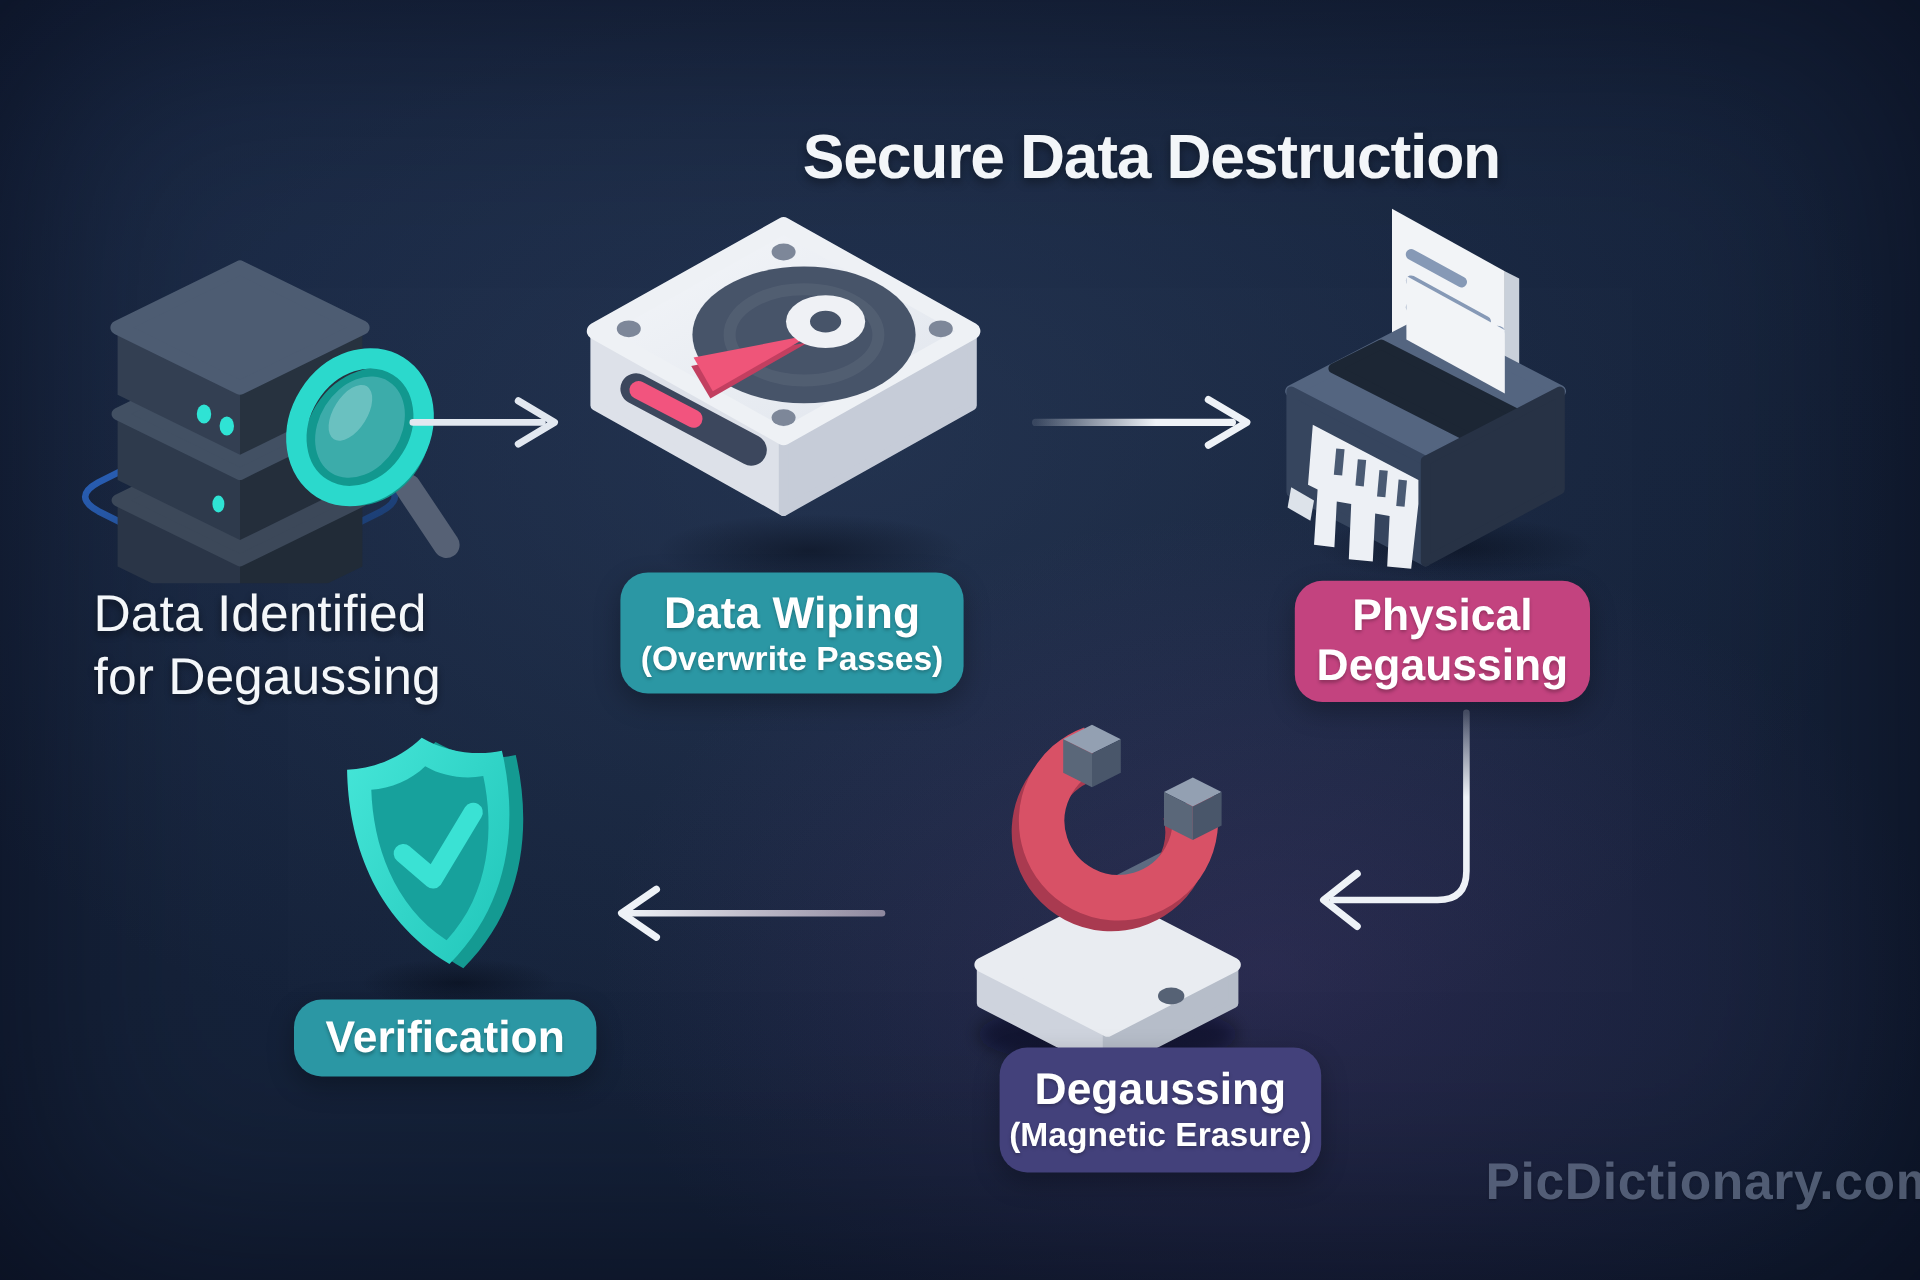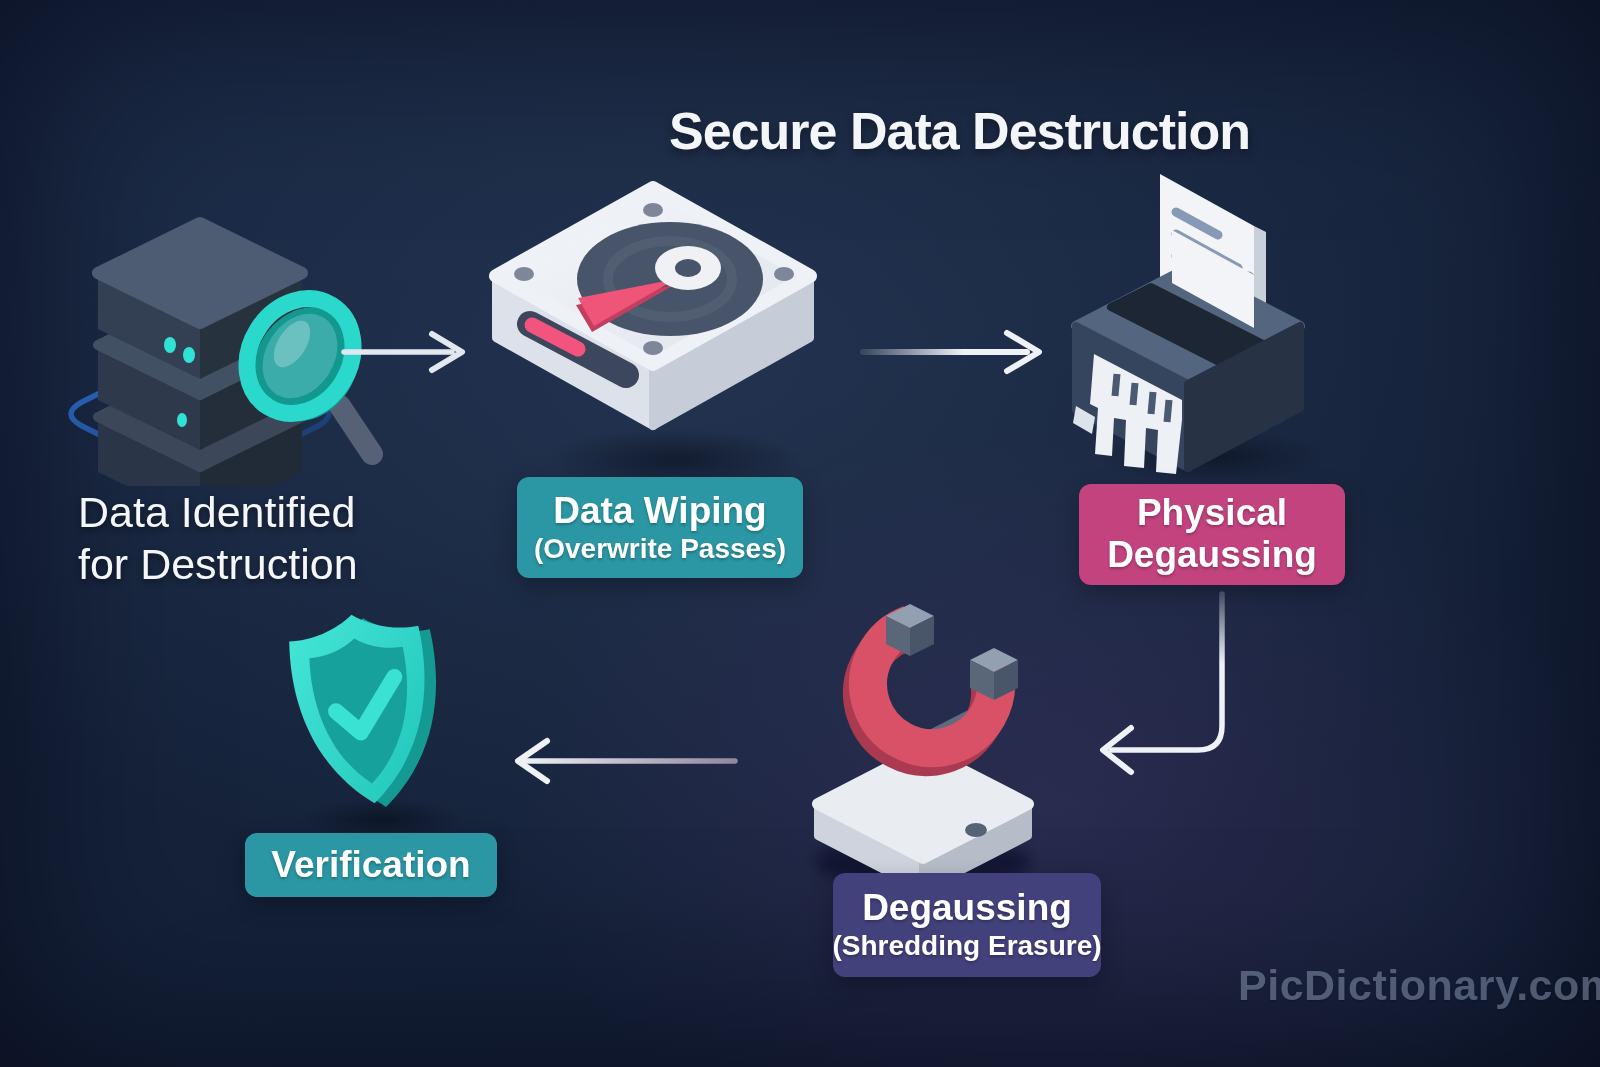--- a/index.html
+++ b/index.html
@@ -16,26 +16,26 @@
     position:absolute;left:170px;top:66px;width:1080px;text-align:right;
     font-size:52px;font-weight:700;letter-spacing:-1px;color:#f3f6f9;
     text-shadow:0 4px 8px rgba(0,0,0,0.38);
   }
   .caption-identify{
     position:absolute;left:78px;top:487px;
     font-size:43px;font-weight:400;line-height:1.2;color:#f4f7fa;
     text-shadow:0 3px 6px rgba(0,0,0,0.45);
   }
   .step-box{
-    position:absolute;border-radius:12px;display:flex;flex-direction:column;
+    position:absolute;border-radius:23px;display:flex;flex-direction:column;
     align-items:center;justify-content:center;gap:3px;color:#ffffff;text-align:center;
     box-shadow:0 8px 22px rgba(0,0,0,0.28);
   }
   .box-wiping{left:517px;top:477px;width:286px;height:101px;background:#2b97a4;}
-  .box-shredding{left:1079px;top:484px;width:266px;height:101px;background:#c3437f;}
+  .box-shredding{left:1079px;top:484px;width:246px;height:101px;background:#c3437f;}
   .box-degauss{left:833px;top:873px;width:268px;height:104px;background:#43417b;}
   .box-verify{left:245px;top:833px;width:252px;height:64px;background:#2b97a4;}
   .box-line1{font-size:37px;font-weight:700;line-height:1.05;white-space:nowrap;
     text-shadow:0 2px 3px rgba(0,0,0,0.25);}
   .box-line2{font-size:28px;font-weight:700;line-height:1.05;white-space:nowrap;
     text-shadow:0 2px 3px rgba(0,0,0,0.25);text-align:center;}
   .icon{position:absolute;}
   .shadow{position:absolute;background:radial-gradient(ellipse at center,
     rgba(4,9,20,0.5),rgba(0,0,0,0) 70%);border-radius:50%;}
   .watermark{
@@ -89,21 +89,21 @@
     <g>
       <line x1="288" y1="238" x2="320" y2="286" stroke="#566175" stroke-width="22" stroke-linecap="round"></line>
       <ellipse cx="254" cy="196" rx="50" ry="60" fill="#12988f" transform="rotate(32 254 196)"></ellipse>
       <ellipse cx="248" cy="188" rx="34" ry="45" fill="rgba(150,216,226,0.32)" transform="rotate(32 248 188)"></ellipse>
       <ellipse cx="240" cy="176" rx="14" ry="26" fill="rgba(225,248,250,0.28)" transform="rotate(32 240 176)"></ellipse>
       <ellipse cx="248" cy="188" rx="50" ry="60" fill="none" stroke="#2bd9cc" stroke-width="17" transform="rotate(32 248 188)"></ellipse>
     </g>
   </svg>
   <div class="caption-identify">
     <div>Data Identified</div>
-    <div>for Destruction</div>
+    <div>for Degaussing</div>
   </div>
 
   <svg class="icon" style="left:338px;top:326px;" width="140" height="52" viewBox="0 0 140 52">
     <line x1="6" y1="26" x2="114" y2="26" stroke="#e2e8f0" stroke-width="5.5" stroke-linecap="round"></line>
     <path d="M 94 8 L 124 26 L 94 44" fill="none" stroke="#e2e8f0" stroke-width="6" stroke-linecap="round" stroke-linejoin="round"></path>
   </svg>
 
   <svg class="icon" style="left:478px;top:176px;" width="345" height="285" viewBox="0 0 345 285">
     <defs>
       <linearGradient id="gHdd" x1="0" y1="0" x2="1" y2="1">
@@ -214,21 +214,21 @@
       </g>
       <g>
         <path d="M 172 100 L 196 88 L 220 100 L 196 112 Z" fill="#93a0b2"></path>
         <path d="M 172 100 L 196 112 L 196 140 L 172 128 Z" fill="#5a6779"></path>
         <path d="M 196 112 L 220 100 L 220 128 L 196 140 Z" fill="#49566a"></path>
       </g>
     </g>
   </svg>
   <div class="step-box box-degauss">
     <div class="box-line1">Degaussing</div>
-    <div class="box-line2">(Shredding Erasure)</div>
+    <div class="box-line2">(Magnetic Erasure)</div>
   </div>
 
   <svg class="icon" style="left:505px;top:732px;" width="240" height="58" viewBox="0 0 240 58">
     <defs>
       <linearGradient id="gFadeL" gradientUnits="userSpaceOnUse" x1="18" y1="0" x2="232" y2="0">
         <stop offset="0" stop-color="#eef2f7"></stop>
         <stop offset="1" stop-color="#e8d6e6" stop-opacity="0.55"></stop>
       </linearGradient>
     </defs>
     <line x1="18" y1="29" x2="230" y2="29" stroke="url(#gFadeL)" stroke-width="5.5" stroke-linecap="round"></line>

